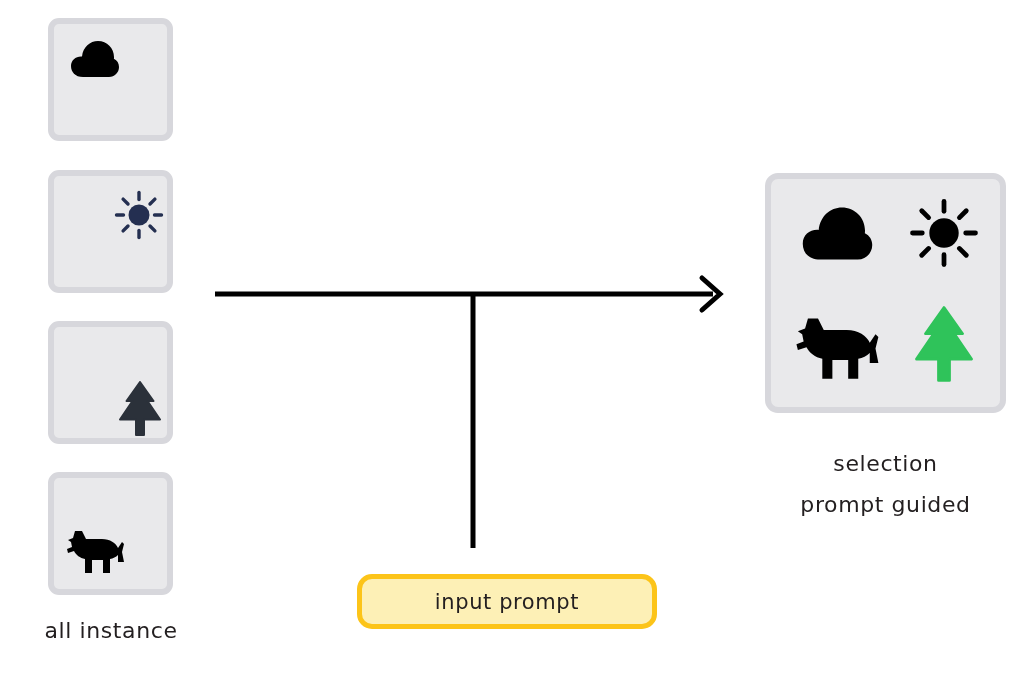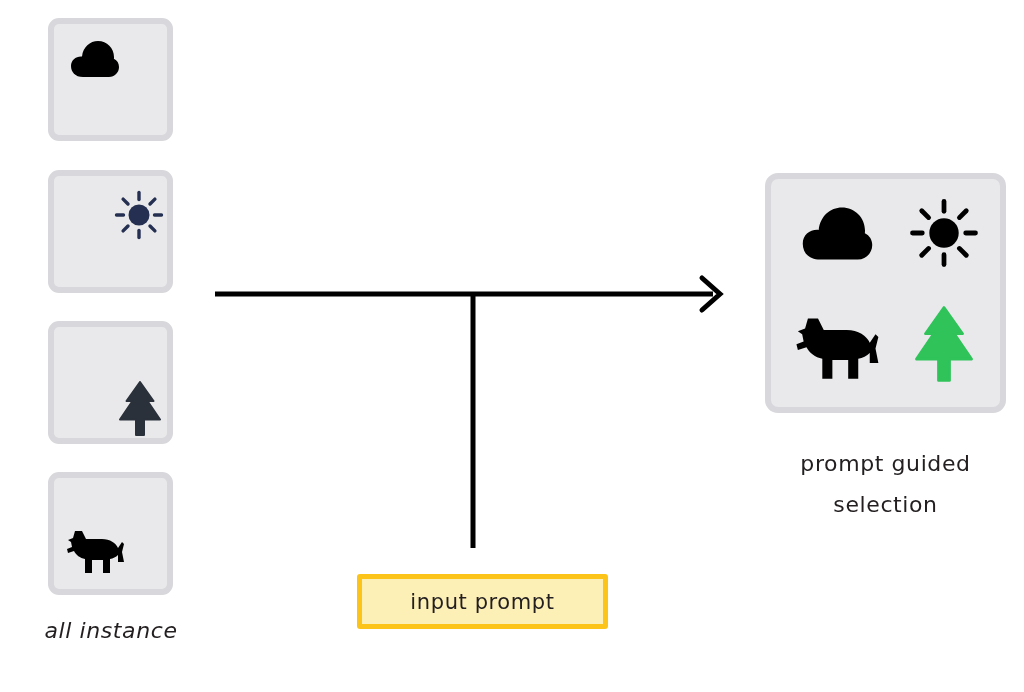--- a/index.html
+++ b/index.html
@@ -65,26 +65,26 @@
     top: 290px;
     width: 36px;
     height: 262px;
   }
 
   
   #input-prompt {
     position: absolute;
     left: 357px;
     top: 574px;
-    width: 251px;
+    width: 300px;
     height: 55px;
     box-sizing: border-box;
     background: #fdf0b6;
     border: 5px solid #fcc419;
-    border-radius: 3px;
+    border-radius: 15px;
     display: flex;
     align-items: center;
     justify-content: center;
     color: #231f20;
     font-family: "DejaVu Sans", sans-serif;
     font-size: 21px;
     letter-spacing: 0.6px;
   }
 
   
@@ -138,21 +138,21 @@
   </div>
 
   <div class="instance-card" style="left:48px; top:472px;">
     <svg class="card-icon" style="left:12px; top:50px;" width="64" height="50" viewBox="0 0 64 50">
       <path d="M16 3 L20 11 L36 11 C44 11 50 15 52 20 L56 14 L58 16 L56 24 L58 34 L52 34 L52 27
                C50 29 47 30.5 44 31 L44 45 L37 45 L37 32 L26 32 L26 45 L19 45 L19 31
                C14 30 10 27 8 23 L2 25 L1 21 L6 19 L5 14 L2 12 L7 10 L9 3 Z" fill="#000000"></path>
     </svg>
   </div>
 
-  <div class="caption" style="left:0px; top:610px; width:222px;font-style:italic;">
+  <div class="caption" style="left:0px; top:610px; width:222px;">
     <div>all instance</div>
   </div>
 
   <svg id="flow-arrow" viewBox="0 0 530 46">
     <line x1="10" y1="22" x2="508" y2="22" stroke="#000000" stroke-width="5"></line>
     <polyline points="497,6 515,22 497,38" fill="none" stroke="#000000" stroke-width="5" stroke-linecap="round" stroke-linejoin="miter"></polyline>
   </svg>
 
   <svg id="drop-line" viewBox="0 0 36 262">
     <line x1="18" y1="2" x2="18" y2="258" stroke="#000000" stroke-width="5"></line>
@@ -187,17 +187,17 @@
                C50 29 47 30.5 44 31 L44 45 L37 45 L37 32 L26 32 L26 45 L19 45 L19 31
                C14 30 10 27 8 23 L2 25 L1 21 L6 19 L5 14 L2 12 L7 10 L9 3 Z" fill="#000000"></path>
     </svg>
 
     <svg class="result-icon" style="left:140px; top:127px;" width="66" height="76" viewBox="0 0 48 55">
       <path d="M24 1 L37.5 20 L31.5 20 L44 38.5 L28 38.5 L28 54 L20 54 L20 38.5 L4 38.5 L16.5 20 L10.5 20 Z" fill="#2fc35a" stroke="#2fc35a" stroke-width="2" stroke-linejoin="round"></path>
     </svg>
   </div>
 
   <div class="caption" style="left:765px; top:443px; width:241px;">
+    <div>selection</div>
     <div>prompt guided</div>
-    <div>selection</div>
   </div>
 
 </div>
 
 </body></html>

